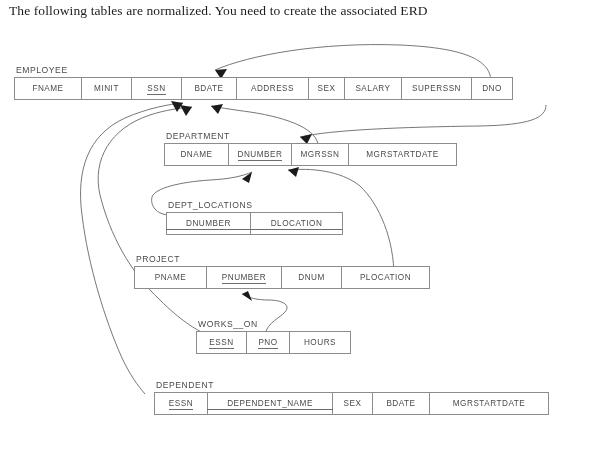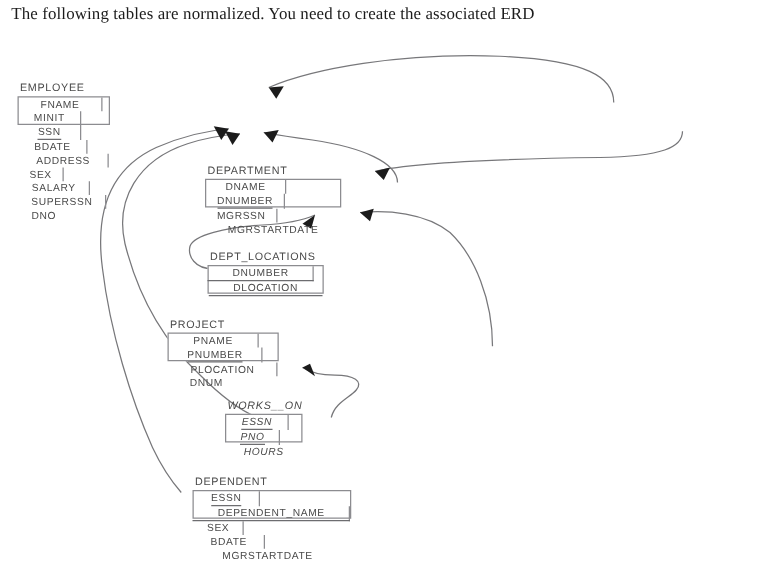--- a/index.html
+++ b/index.html
@@ -61,21 +61,20 @@
     margin-bottom: 2px;
     white-space: nowrap;
     padding-left: 2px;
   }
   .attr-row {
     display: flex;
     border: 1px solid #8c8c90;
     background: #ffffff;
     box-sizing: border-box;
     height: 23px;
-    flex-direction: column;
   }
   .attr {
     border-right: 1px solid #8c8c90;
     box-sizing: border-box;
     display: flex;
     align-items: center;
     justify-content: center;
     font-size: 8.2px;
     letter-spacing: 0.5px;
     color: #4a4a4a;
@@ -214,30 +213,30 @@
 
   <div class="entity" style="left:134px; top:254px;">
     <div class="entity-name">PROJECT</div>
     <div class="attr-row">
       <div class="attr" style="width:72px;">
           <span class="txt">PNAME</span>
         </div>
       <div class="attr pk" style="width:75px;align-items:center;">
           <span class="txt">PNUMBER</span>
         </div>
+      <div class="attr" style="width:60px;">
+          <span class="txt">DNUM</span>
+        </div>
       <div class="attr" style="width:87px;">
           <span class="txt">PLOCATION</span>
         </div>
-      <div class="attr" style="width:60px;">
-          <span class="txt">DNUM</span>
-        </div>
-    </div>
-  </div>
-
-  <div class="entity" style="left:180px; top:319px;font-style:italic;">
+    </div>
+  </div>
+
+  <div class="entity" style="left:196px; top:319px;">
     <div class="entity-name">WORKS__ON</div>
     <div class="attr-row">
       <div class="attr pk" style="width:50px;">
           <span class="txt">ESSN</span>
         </div>
       <div class="attr pk" style="width:43px;">
           <span class="txt">PNO</span>
         </div>
       <div class="attr" style="width:60px;">
           <span class="txt">HOURS</span>

